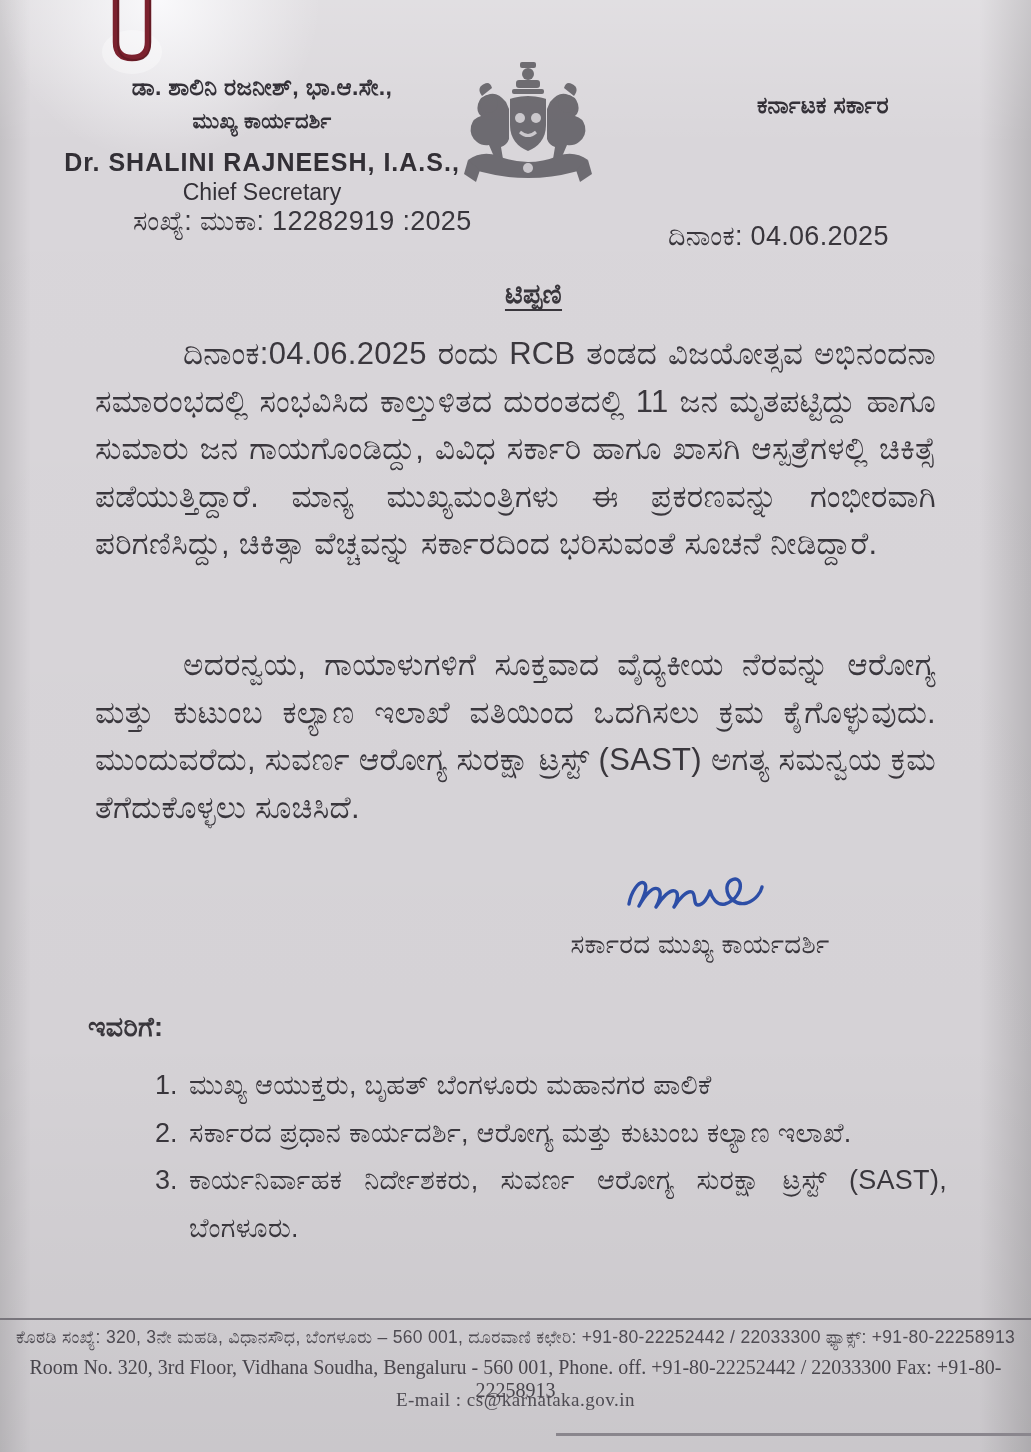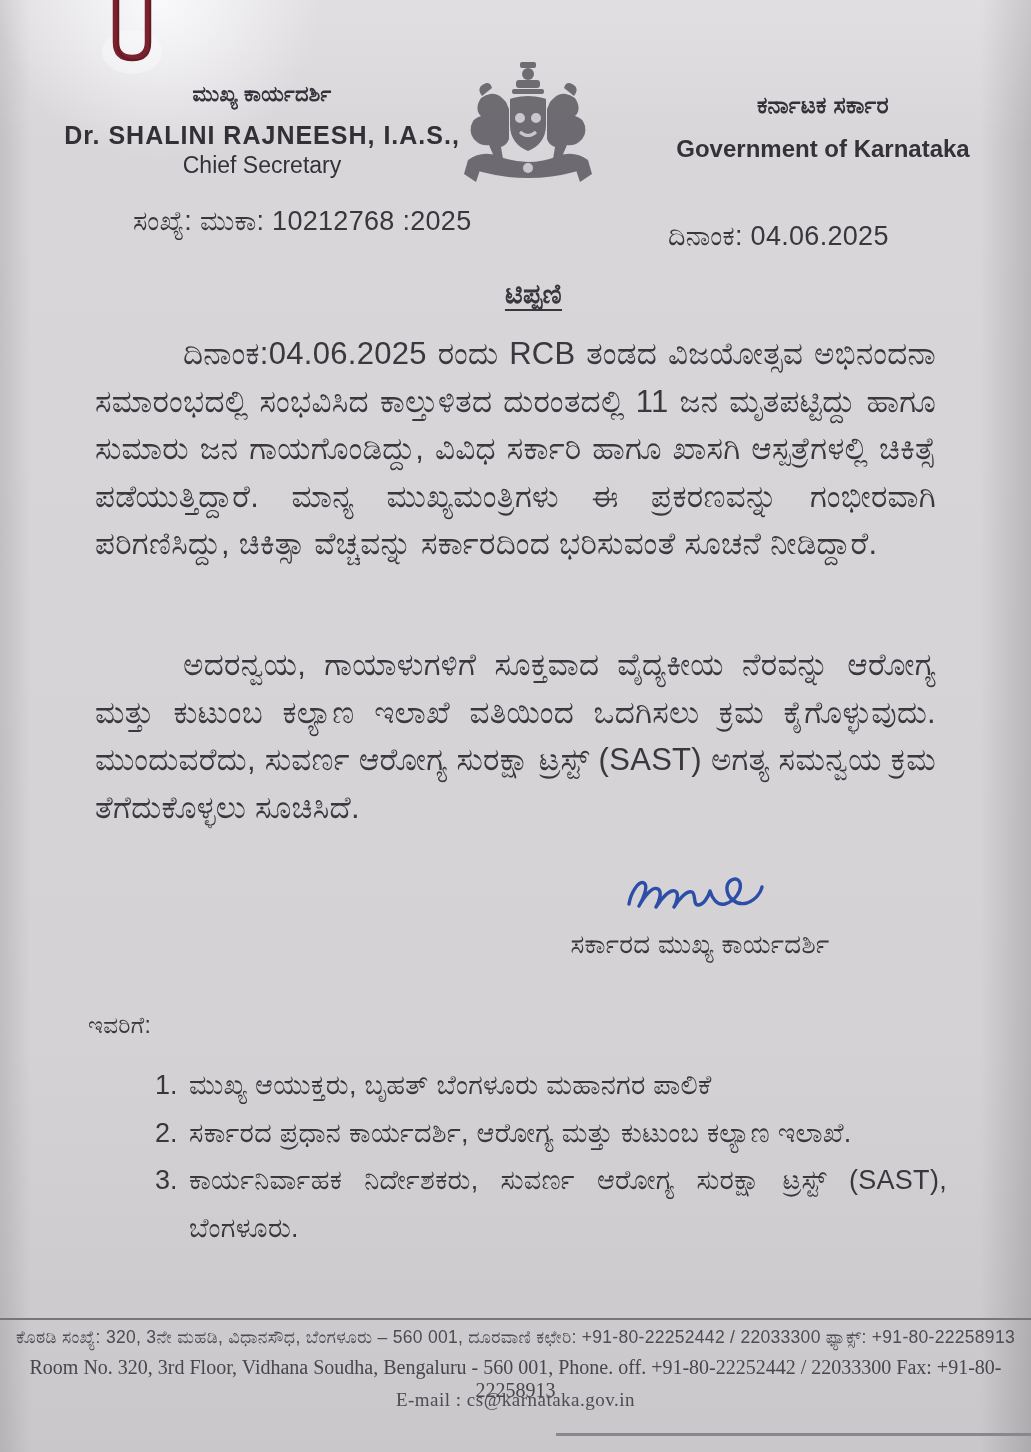--- a/index.html
+++ b/index.html
@@ -34,21 +34,21 @@
   
   .para{left:95px;width:841px;font-size:31px;line-height:47.5px;text-align:justify;text-indent:88px;color:#3a373d;}
   .p1{top:330px;}
   .p2{top:641px;}
   
   .sig-block{left:520px;top:860px;width:360px;text-align:center;}
   .sig-ink{display:block;margin:0 auto;}
   .sig-name{font-size:27px;font-weight:700;margin-top:2px;color:#333036;}
   .sig-desig{font-size:26px;margin-top:7px;}
   
-  .to-label{left:88px;top:1012px;font-size:23px;font-weight:400;}
+  .to-label{left:88px;top:1012px;font-size:27px;font-weight:700;}
   .to-list{left:155px;top:1062px;width:792px;font-size:27px;line-height:47.5px;}
   .to-item{display:flex;}
   .to-item .num{flex:0 0 34px;}
   .to-item .txt{flex:1;text-align:justify;}
   
   .foot-rule{left:0;top:1318px;width:1031px;height:2px;background:#78757c;}
   .foot-kn{left:0;top:1327px;width:1031px;text-align:center;font-size:17.5px;color:#4e4b52;}
   .foot-en{left:0;top:1356px;width:1031px;text-align:center;font-size:20px;color:#48454c;
            font-family:"Liberation Serif","DejaVu Serif",serif;}
   .foot-email{left:0;top:1389px;width:1031px;text-align:center;font-size:19px;color:#4e4b52;
@@ -61,20 +61,21 @@
 
 <div class="abs paperclip">
   <svg width="84" height="88" viewBox="0 0 84 88">
     <ellipse cx="42" cy="58" rx="30" ry="22" fill="rgba(255,255,255,0.35)"></ellipse>
     <path d="M26,-6 L26,48 q0,16 16,16 q16,0 16,-16 L58,-6" stroke="#7b212e" stroke-width="6.5" fill="none" stroke-linecap="round"></path>
     <path d="M26,-6 L26,48 q0,16 16,16 q16,0 16,-16 L58,-6" stroke="rgba(0,0,0,0.18)" stroke-width="2" fill="none" transform="translate(2,2)" stroke-linecap="round"></path>
   </svg>
 </div>
 
 <div class="abs hdr-left">
+  <div class="l1 kn">ಡಾ. ಶಾಲಿನಿ ರಜನೀಶ್, ಭಾ.ಆ.ಸೇ.,</div>
   <div class="l2 kn">ಮುಖ್ಯ ಕಾರ್ಯದರ್ಶಿ</div>
   <div class="l3">Dr. SHALINI RAJNEESH, I.A.S.,</div>
   <div class="l4">Chief Secretary</div>
 </div>
 
 <div class="abs emblem-wrap">
   <svg width="132" height="148" viewBox="0 0 132 148">
     <g fill="#5f5d63" stroke="none" opacity="0.88">
 
       <rect x="58" y="2" width="16" height="6" rx="2"></rect>
@@ -98,24 +99,23 @@
       <path d="M6,100 q14,-10 30,-4 q15,6 30,6 q15,0 30,-6 q16,-6 30,4 q-4,10 -14,12 q-22,6 -46,6 q-24,0 -46,-6 q-10,-2 -14,-12 z"></path>
       <path d="M6,100 l-4,14 l12,8 l4,-12 z"></path>
       <path d="M126,100 l4,14 l-12,8 l-4,-12 z"></path>
       <circle cx="66" cy="108" r="5" fill="#c9c6cb"></circle>
     </g>
   </svg>
 </div>
 
 <div class="abs hdr-right">
   <div class="l1 kn">ಕರ್ನಾಟಕ ಸರ್ಕಾರ</div>
-  <div class="l2">Government of Karnataka</div>
 </div>
 
-<div class="abs refno kn">ಸಂಖ್ಯೆ: ಮುಕಾ: 10212768 :2025</div>
+<div class="abs refno kn">ಸಂಖ್ಯೆ: ಮುಕಾ: 12282919 :2025</div>
 <div class="abs date kn">ದಿನಾಂಕ: 04.06.2025</div>
 
 <div class="abs note-title">
   <span class="kn">ಟಿಪ್ಪಣಿ</span>
 </div>
 
 <div class="abs para p1 kn">ದಿನಾಂಕ:04.06.2025 ರಂದು RCB ತಂಡದ ವಿಜಯೋತ್ಸವ ಅಭಿನಂದನಾ ಸಮಾರಂಭದಲ್ಲಿ ಸಂಭವಿಸಿದ ಕಾಲ್ತುಳಿತದ ದುರಂತದಲ್ಲಿ 11 ಜನ ಮೃತಪಟ್ಟಿದ್ದು ಹಾಗೂ ಸುಮಾರು ಜನ ಗಾಯಗೊಂಡಿದ್ದು, ವಿವಿಧ ಸರ್ಕಾರಿ ಹಾಗೂ ಖಾಸಗಿ ಆಸ್ಪತ್ರೆಗಳಲ್ಲಿ ಚಿಕಿತ್ಸೆ ಪಡೆಯುತ್ತಿದ್ದಾರೆ. ಮಾನ್ಯ ಮುಖ್ಯಮಂತ್ರಿಗಳು ಈ ಪ್ರಕರಣವನ್ನು ಗಂಭೀರವಾಗಿ ಪರಿಗಣಿಸಿದ್ದು, ಚಿಕಿತ್ಸಾ ವೆಚ್ಚವನ್ನು ಸರ್ಕಾರದಿಂದ ಭರಿಸುವಂತೆ ಸೂಚನೆ ನೀಡಿದ್ದಾರೆ.</div>
 <div class="abs para p2 kn">ಅದರನ್ವಯ, ಗಾಯಾಳುಗಳಿಗೆ ಸೂಕ್ತವಾದ ವೈದ್ಯಕೀಯ ನೆರವನ್ನು ಆರೋಗ್ಯ ಮತ್ತು ಕುಟುಂಬ ಕಲ್ಯಾಣ ಇಲಾಖೆ ವತಿಯಿಂದ ಒದಗಿಸಲು ಕ್ರಮ ಕೈಗೊಳ್ಳುವುದು.  ಮುಂದುವರೆದು, ಸುವರ್ಣ ಆರೋಗ್ಯ ಸುರಕ್ಷಾ ಟ್ರಸ್ಟ್ (SAST) ಅಗತ್ಯ ಸಮನ್ವಯ ಕ್ರಮ ತೆಗೆದುಕೊಳ್ಳಲು ಸೂಚಿಸಿದೆ.</div>
 
 <div class="abs sig-block">

